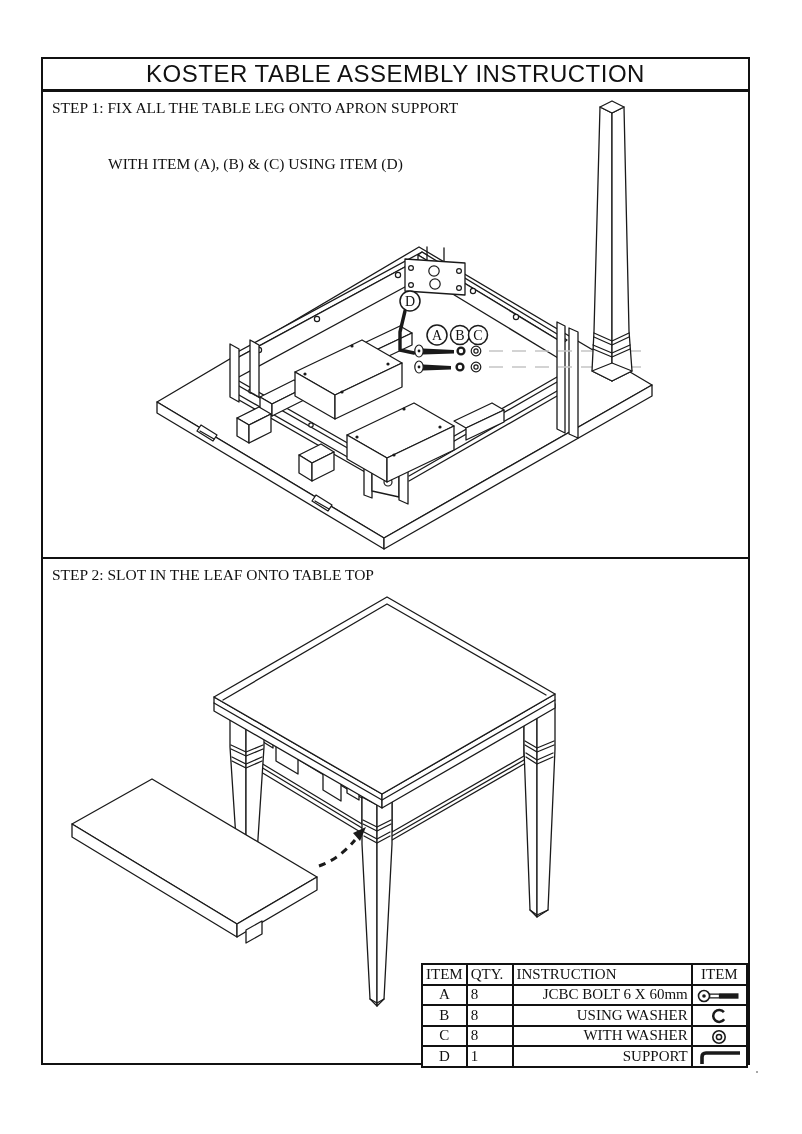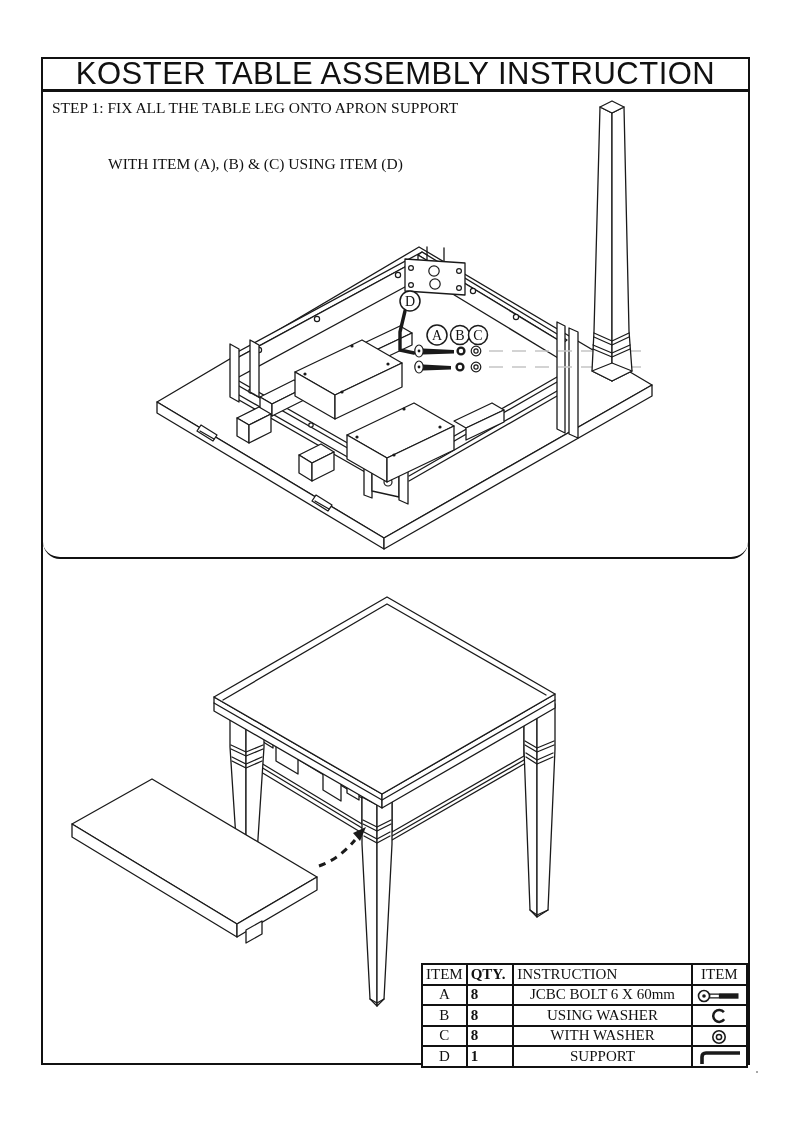--- a/index.html
+++ b/index.html
@@ -4,23 +4,23 @@
 <style>
   html,body{margin:0;padding:0;background:#ffffff;}
   .page{position:relative;width:802px;height:1134px;background:#ffffff;overflow:hidden;
         font-family:"Liberation Serif", serif;color:#111;}
   .frame{position:absolute;left:41px;top:57px;width:709px;height:1008px;
          border:2.5px solid #111;box-sizing:border-box;background:#fff;}
   .title-band{position:absolute;left:0;top:0;width:100%;height:33px;
               border-bottom:3px solid #111;box-sizing:border-box;
               display:flex;align-items:center;justify-content:center;}
   .title-band h1{margin:0;font-family:"Liberation Sans", sans-serif;font-weight:400;
-                 font-size:31px;letter-spacing:.5px;white-space:nowrap;}
+                 font-size:24px;letter-spacing:.5px;white-space:nowrap;}
   .sec1{position:absolute;left:0;top:33px;width:100%;height:467px;
-        border-bottom:2.5px solid #111;box-sizing:border-box;border-radius:17px;}
+        border-bottom:2.5px solid #111;box-sizing:border-box;}
   .sec2{position:absolute;left:0;top:500px;width:100%;height:504px;}
   .step-text{position:absolute;left:9px;top:6px;font-size:15.5px;line-height:20px;white-space:pre;}
   .step-text .indent{padding-left:56px;display:block;margin-top:36px;}
   svg{position:absolute;left:0;top:0;}
   svg *{vector-effect:non-scaling-stroke;}
   .ln{fill:none;stroke:#1a1a1a;stroke-width:1.3;stroke-linejoin:round;stroke-linecap:round;}
   .face{fill:#ffffff;stroke:#1a1a1a;stroke-width:1.3;stroke-linejoin:round;}
   .thick{fill:none;stroke:#1a1a1a;stroke-width:3.4;stroke-linejoin:round;stroke-linecap:round;}
   .solid{fill:#1a1a1a;stroke:none;}
   .hole{fill:#ffffff;stroke:#1a1a1a;stroke-width:1.2;}
@@ -29,22 +29,22 @@
   .callout-letter{font-family:"Liberation Serif", serif;font-size:14px;fill:#111;
                   text-anchor:middle;}
   .dash-guide{stroke:#c5c5c5;stroke-width:1.3;stroke-dasharray:14 9;fill:none;}
   .dash-arrow{stroke:#1a1a1a;stroke-width:3;stroke-dasharray:7 6;fill:none;}
   
   .parts{position:absolute;left:378px;top:904px;border-collapse:collapse;background:#fff;
          font-size:15px;table-layout:fixed;}
   .parts td{border:2px solid #111;height:18.5px;padding:0 3px;white-space:nowrap;
             overflow:hidden;background:#fff;margin-top:44px;}
   .parts .c-item{width:36px;text-align:center;}
-  .parts .c-qty{width:41px;text-align:left;font-weight:bold;}
-  .parts .c-desc{width:187px;text-align:center;}
+  .parts .c-qty{width:41px;text-align:left;}
+  .parts .c-desc{width:187px;text-align:right;}
   .parts .c-icon{width:48px;text-align:center;}
   .parts .hdr{text-align:left;}
   .parts .hdr-icon{text-align:center;}
   .parts td svg{position:static;display:inline-block;vertical-align:middle;}
   .stray{position:absolute;left:756px;top:1071px;width:2px;height:2px;background:#8a8a8a;border-radius:50%;}
 </style>
 </head>
 <body>
 
 <div class="page">
@@ -226,20 +226,21 @@
           <text class="callout-letter" x="417" y="248">B</text>
         </g>
         <g>
           <circle class="callout" cx="435" cy="243" r="9.5"></circle>
           <text class="callout-letter" x="435" y="248">C</text>
         </g>
       </svg>
     </div>
 
     <div class="sec2">
+      <div class="step-text"><span>STEP 2: SLOT IN THE LEAF ONTO TABLE TOP</span></div>
 
       <svg width="707" height="504" viewBox="0 0 707 504">
 
         <g>
           <polygon class="face" points="218,172 319,233 319,265 218,204"></polygon>
           <line class="ln" x1="218" y1="178" x2="319" y2="239"></line>
           <line class="ln" x1="218" y1="208" x2="319" y2="269"></line>
           <line class="ln" x1="218" y1="213" x2="319" y2="274"></line>
           <g>
             <polygon class="face" points="217,173 230,181 230,189 217,181"></polygon>

